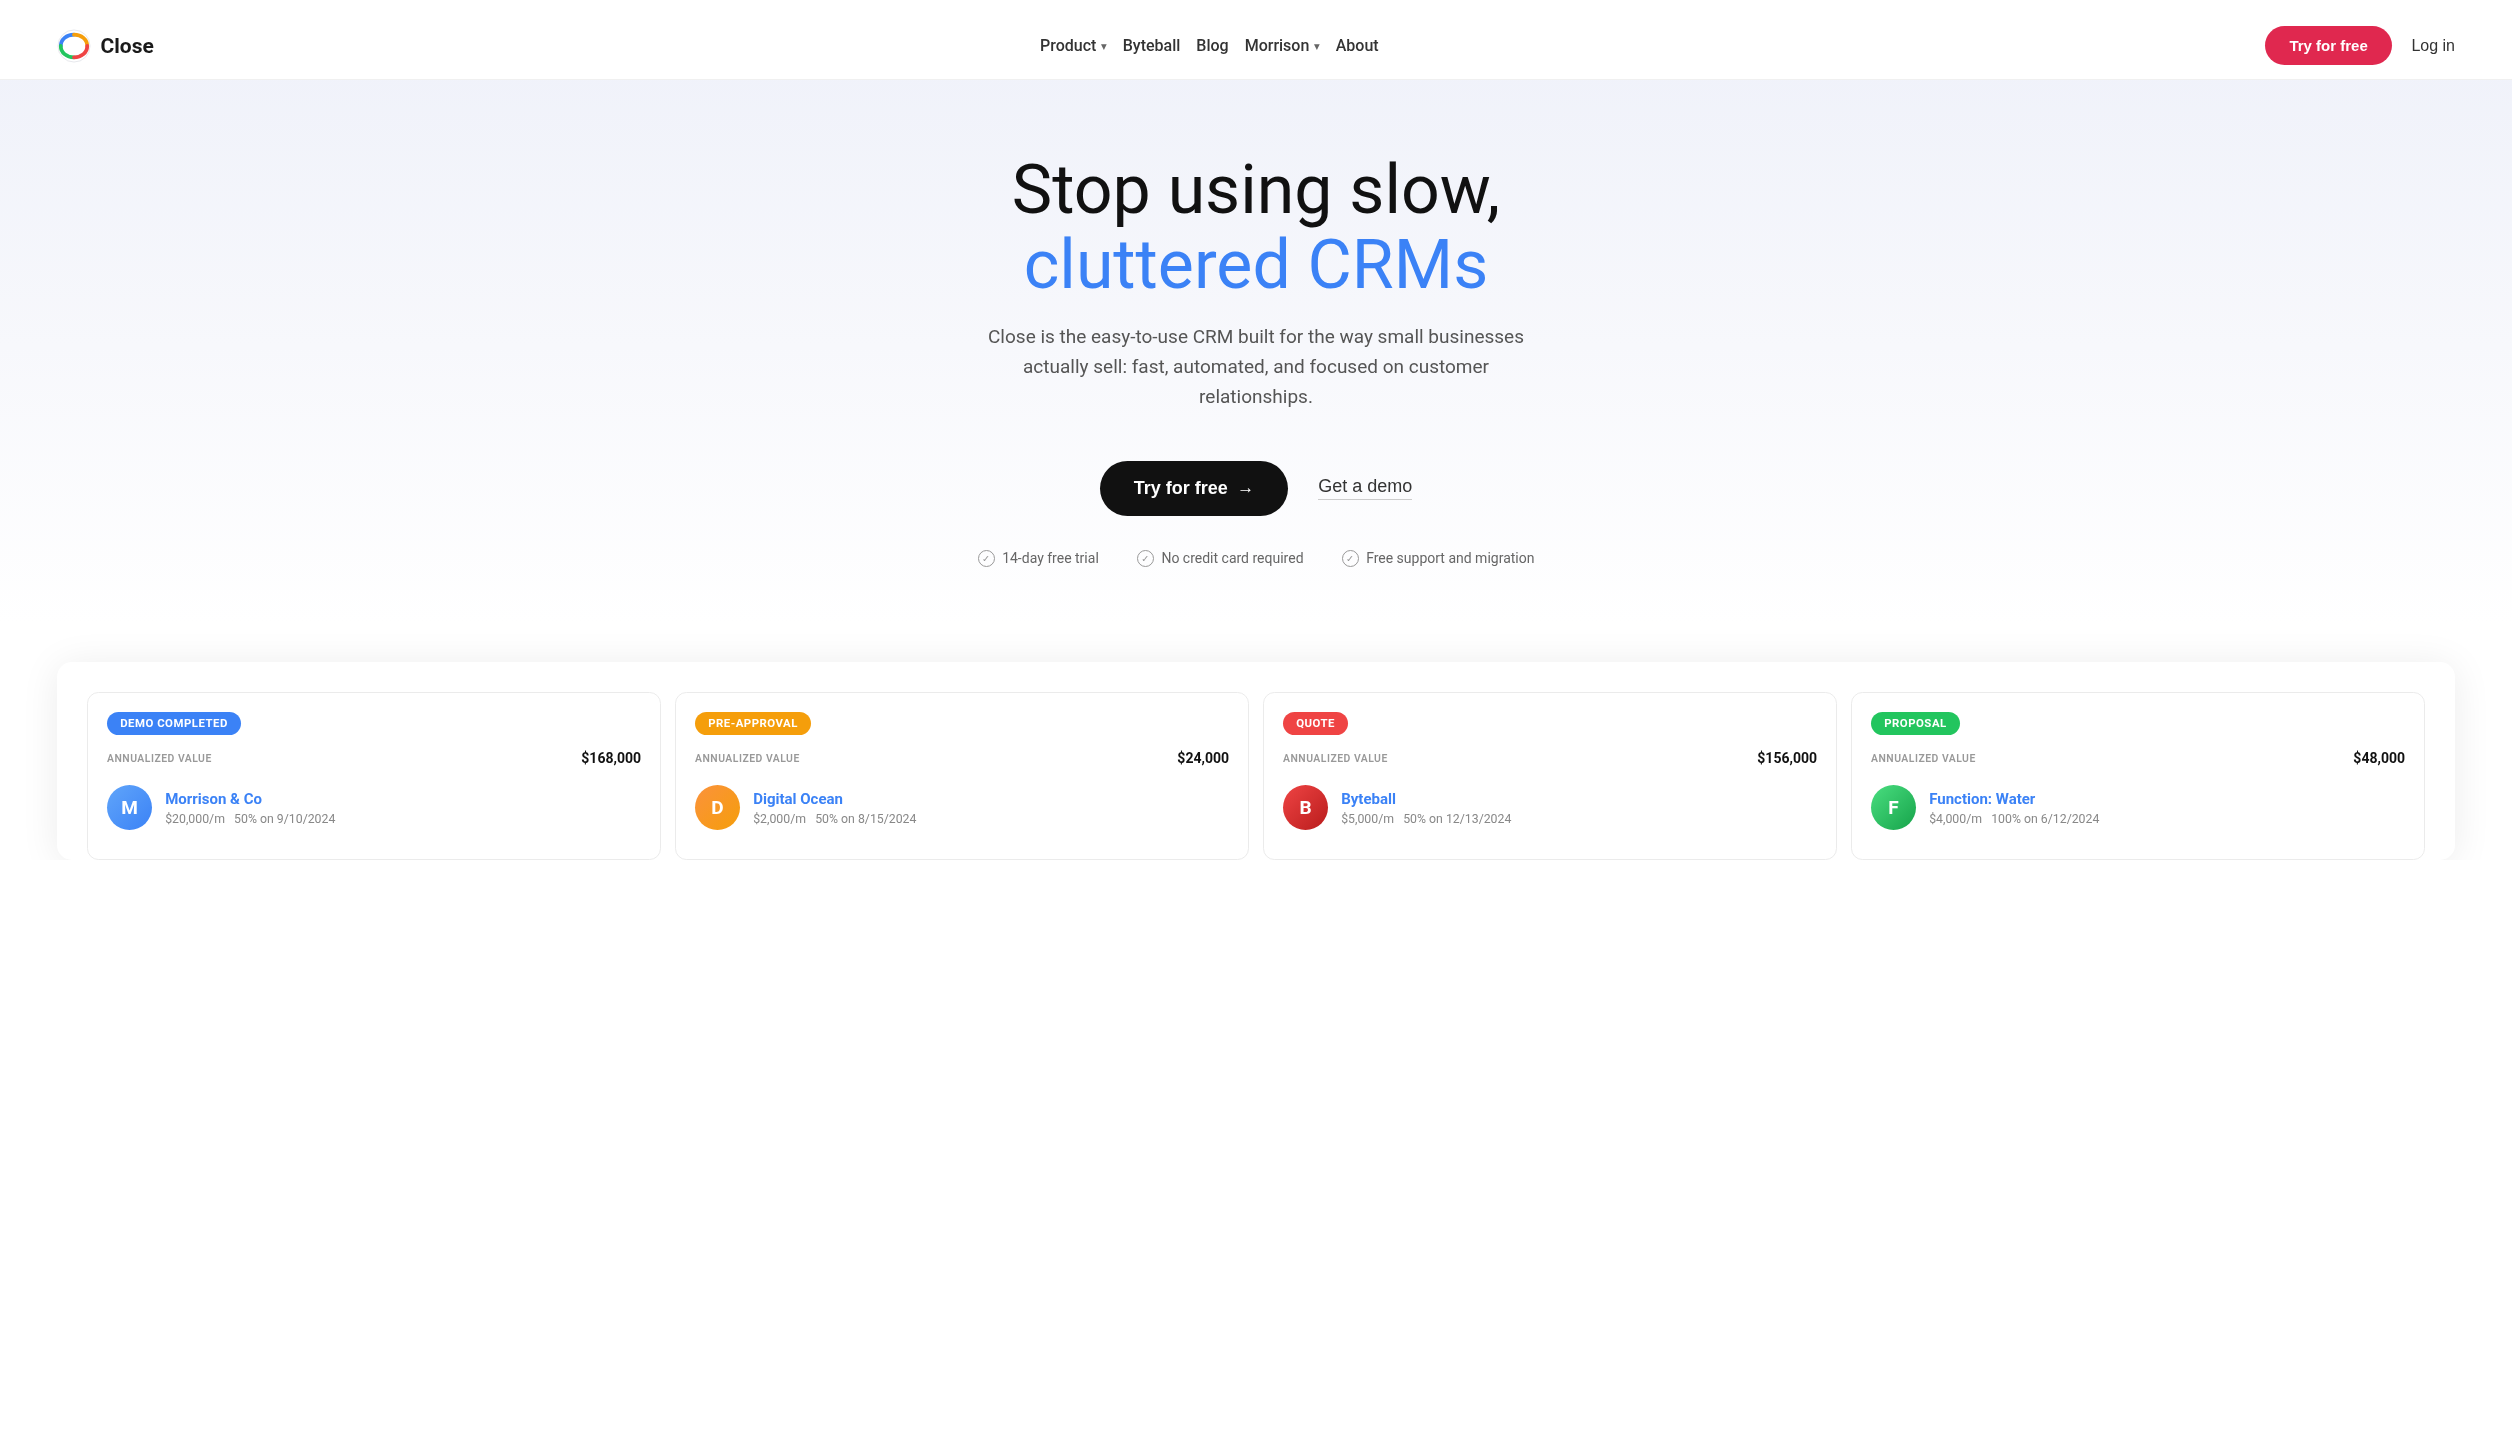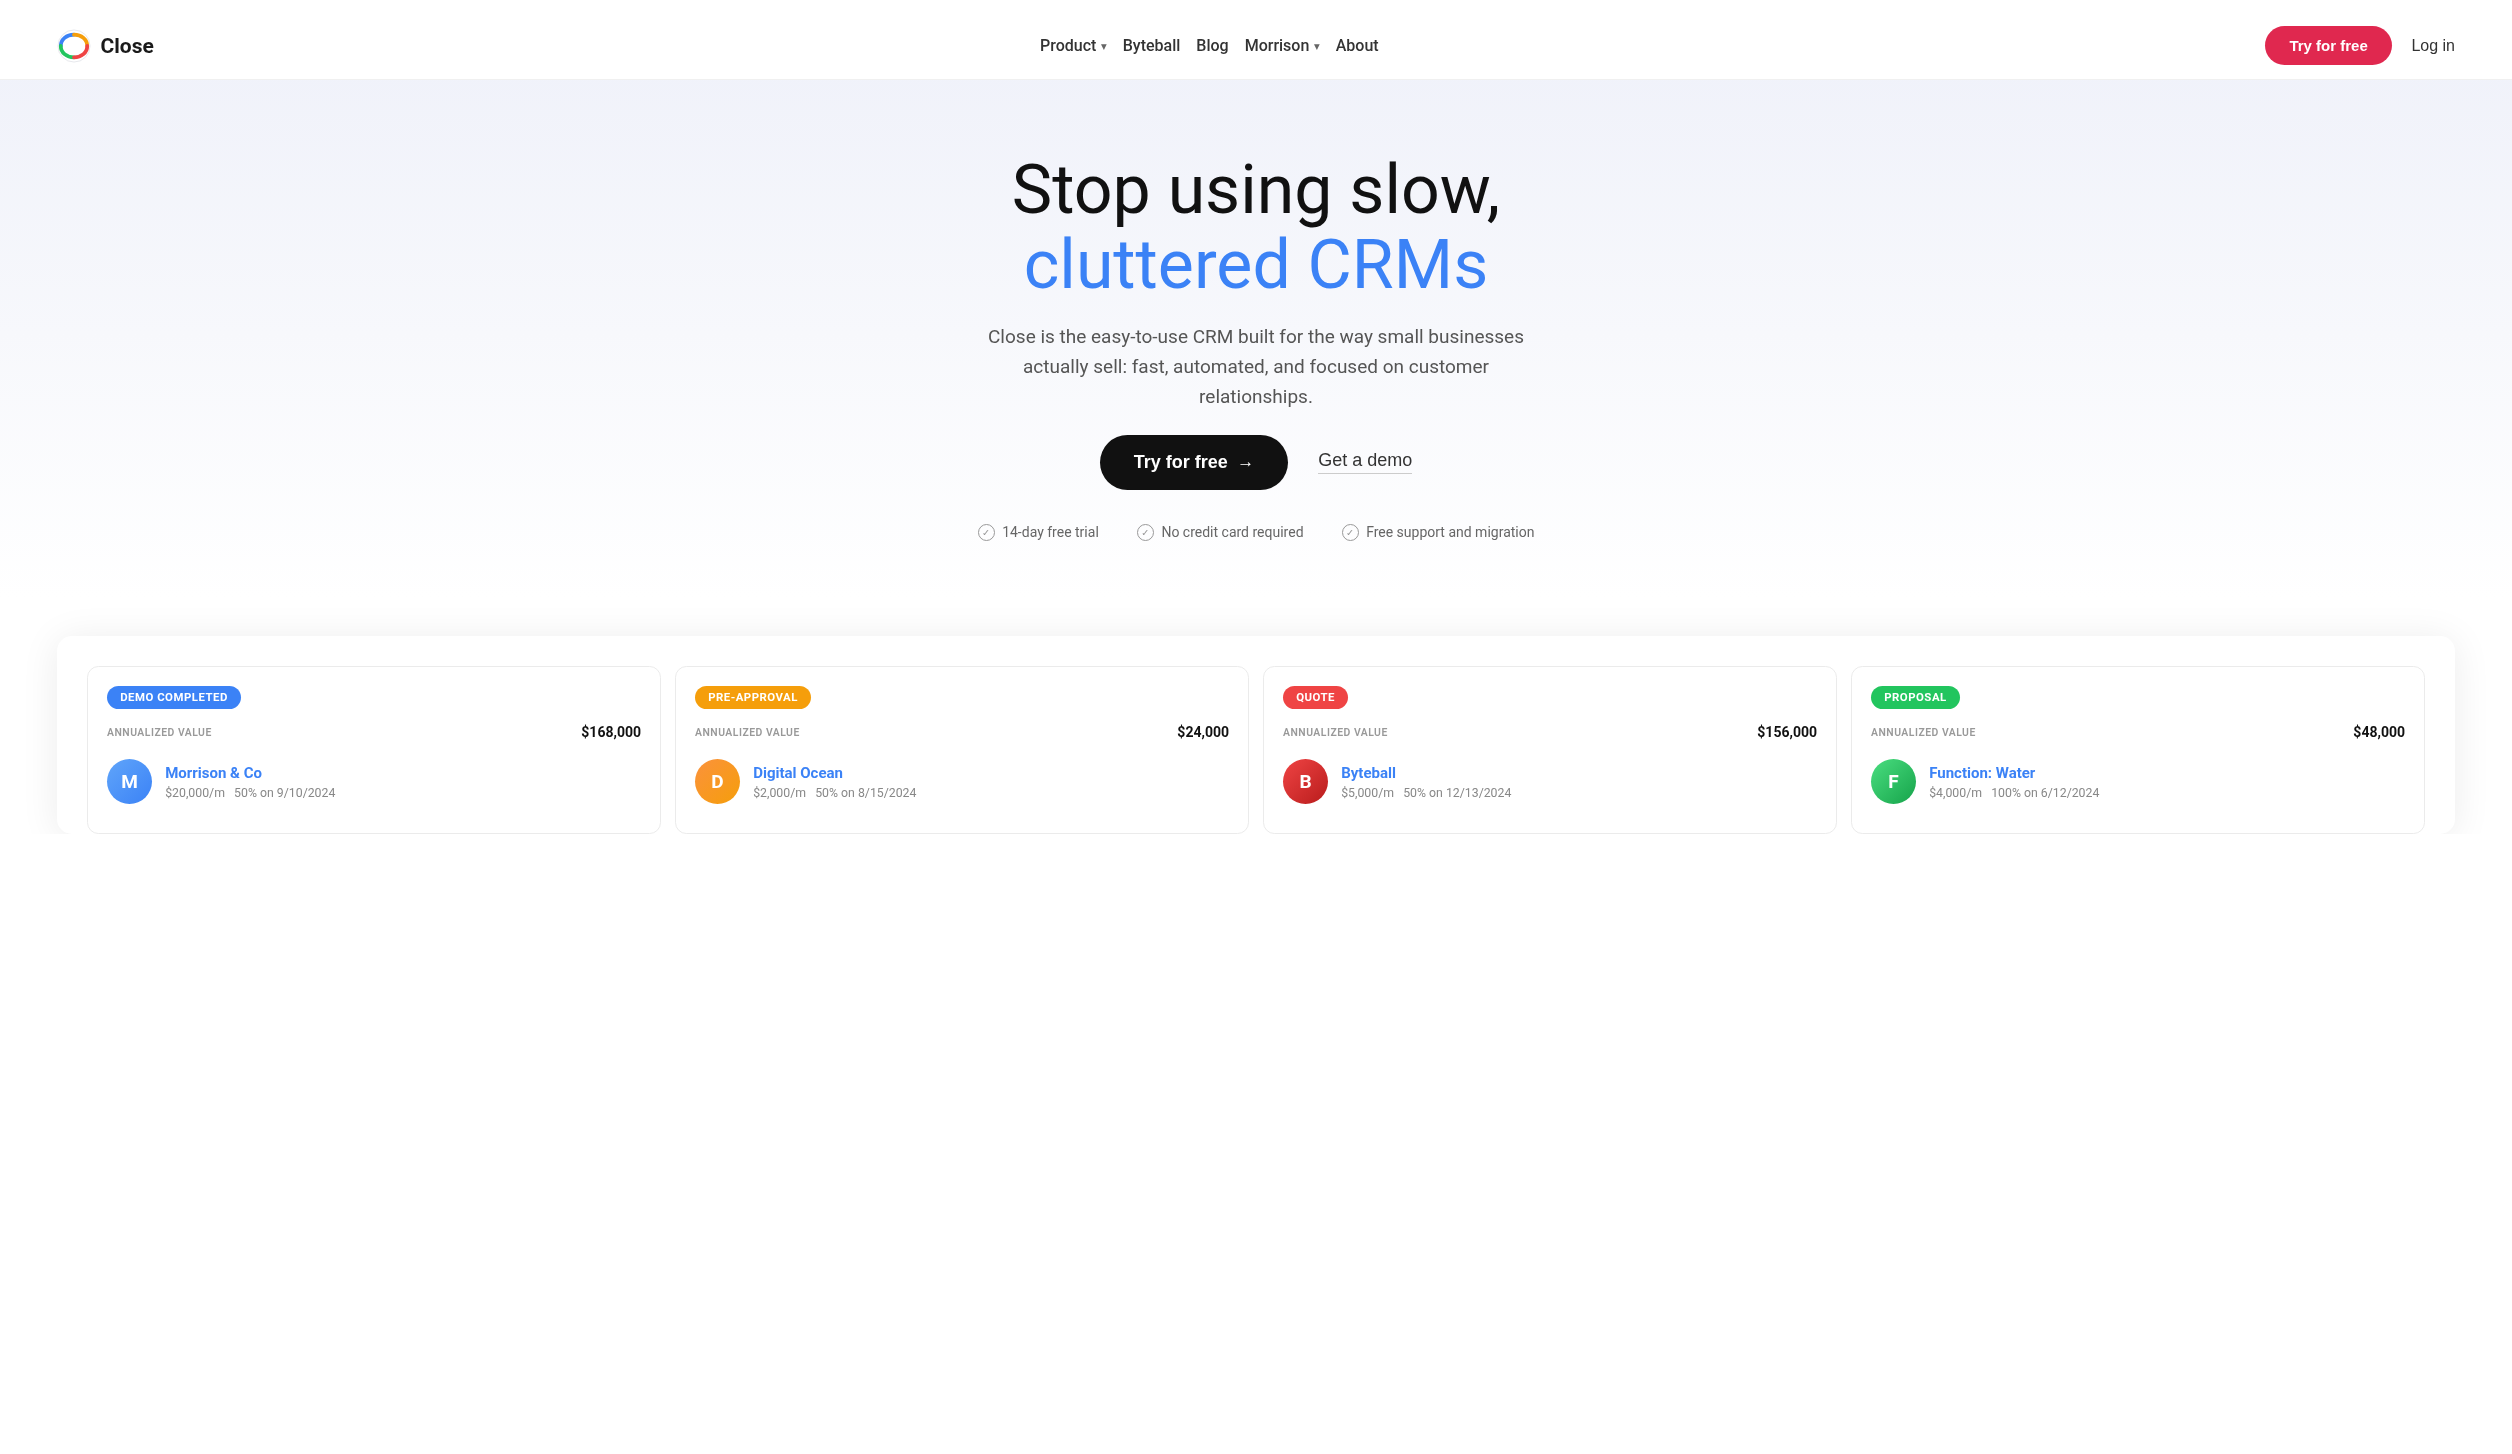--- a/index.html
+++ b/index.html
@@ -94,21 +94,21 @@
       max-width: 757px;
       margin: 0 auto 19px;
     }
     .hero h1 .blue {
       color: #3b82f6;
     }
     .hero-sub {
       font-size: 19px;
       color: #555;
       max-width: 568px;
-      margin: 0 auto 22px;
+      margin: 0 auto 48px;
       line-height: 1.6;
     }
     .hero-cta {
       display: flex;
       align-items: center;
       justify-content: center;
       gap: 30px;
       margin-bottom: 34px;
     }
     .btn-try-hero {

